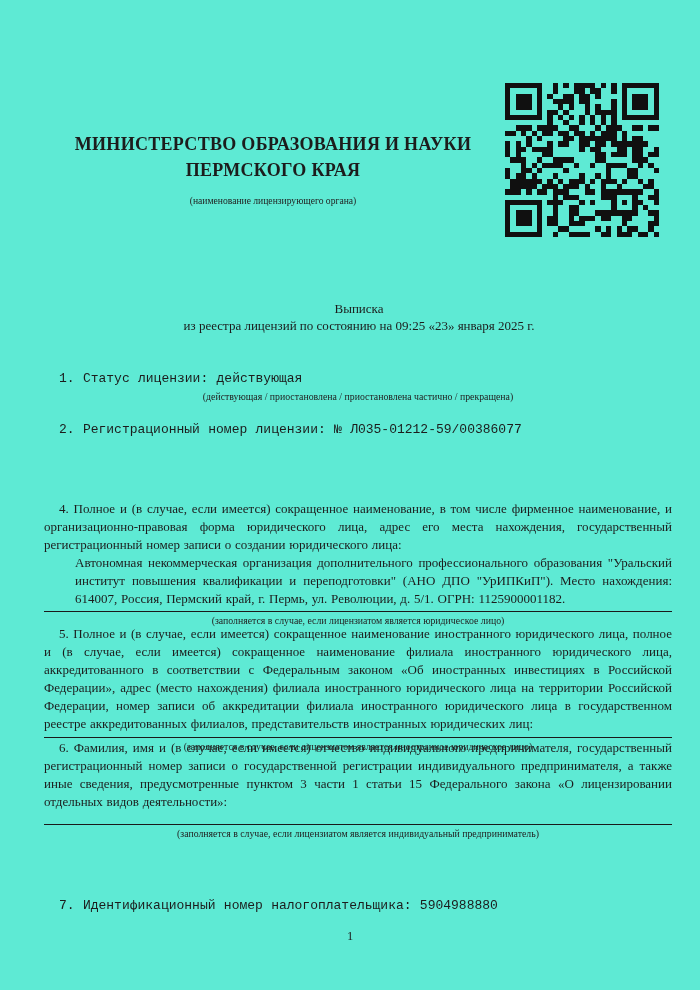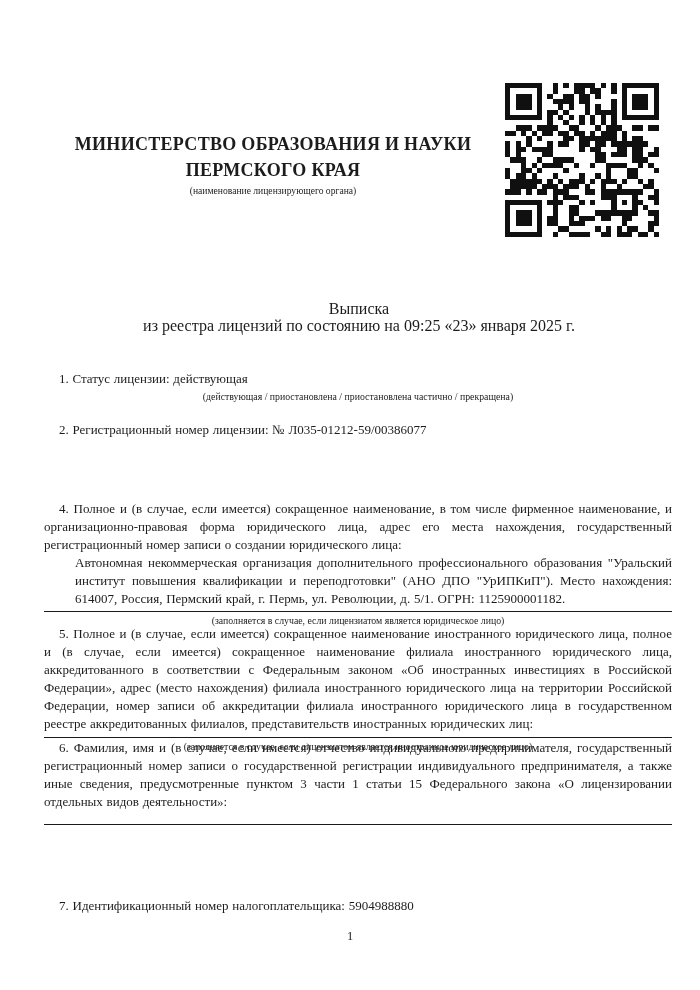--- a/index.html
+++ b/index.html
@@ -1,46 +1,46 @@
 <!DOCTYPE html>
 <html><head>
 <meta charset="utf-8">
 <style>
   html,body { margin:0; padding:0; background:#e8e8e8; }
   .page {
     position:relative; width:700px; height:990px; margin:0 auto;
-    background:#ffffff; overflow:hidden;
+    background:#5eead4; overflow:hidden;
     font-family:"Liberation Serif", serif; color:#1c1c1c;
   }
   .header-block {
     position:absolute; left:38px; top:131px; width:470px;
     text-align:center;
   }
   .ministry-line {
     font-size:18px; font-weight:bold; line-height:26px; letter-spacing:0.3px;
   }
   .org-note {
-    font-size:9.6px; line-height:12px; margin-top:2px; color:#222;
+    font-size:9.6px; line-height:12px; margin-top:12px; color:#222;
   }
   .qr {
     position:absolute; left:505px; top:83px; width:154px; height:154px;
   }
   .doc-title {
     position:absolute; left:44px; top:300px; width:630px;
-    text-align:center; font-size:16px; line-height:17px;
+    text-align:center; font-size:13px; line-height:17px;
   }
   .item {
     position:absolute; left:44px; width:628px;
   }
   .para {
     margin:0; font-size:13px; line-height:18px;
     text-align:justify; text-indent:15px; word-spacing:0.5px;
   }
   .para.value { text-indent:0;margin-left:31px; }
-  .para.single { text-align:left; }
+  .para.single { text-align:left;font-family:Liberation Mono, monospace; }
   .fill-line {
     height:0; border-top:1.5px solid #1a1a1a; margin-top:3px;
   }
   .note {
     font-size:9.8px; line-height:13px; text-align:center;
     margin-top:2px; color:#222;
   }
   .page-num {
     position:absolute; left:0; top:929px; width:700px;
     text-align:center; font-size:12.5px;
@@ -506,20 +506,21 @@
 
   <div class="item" style="top:625px">
     <p class="para">5. Полное и (в случае, если имеется) сокращенное наименование иностранного юридического лица, полное и (в случае, если имеется) сокращенное наименование филиала иностранного юридического лица, аккредитованного в соответствии с Федеральным законом «Об иностранных инвестициях в Российской Федерации», адрес (место нахождения) филиала иностранного юридического лица на территории Российской Федерации, номер записи об аккредитации филиала иностранного юридического лица в государственном реестре аккредитованных филиалов, представительств иностранных юридических лиц:</p>
     <div class="fill-line" style="margin-top:4px"></div>
     <div class="note">(заполняется в случае, если лицензиатом является иностранное юридическое лицо)</div>
   </div>
 
   <div class="item" style="top:739px">
     <p class="para">6. Фамилия, имя и (в случае, если имеется) отчество индивидуального предпринимателя, государственный регистрационный номер записи о государственной регистрации индивидуального предпринимателя, а также иные сведения, предусмотренные пунктом 3 части 1 статьи 15 Федерального закона «О лицензировании отдельных видов деятельности»:</p>
     <div class="fill-line" style="margin-top:13px"></div>
+    <div class="note">(заполняется в случае, если лицензиатом является индивидуальный предприниматель)</div>
   </div>
 
   <div class="item" style="top:897px">
     <p class="para single">7. Идентификационный номер налогоплательщика: 5904988880</p>
   </div>
 
   <div class="page-num">1</div>
 </div>
 
 </body></html>

